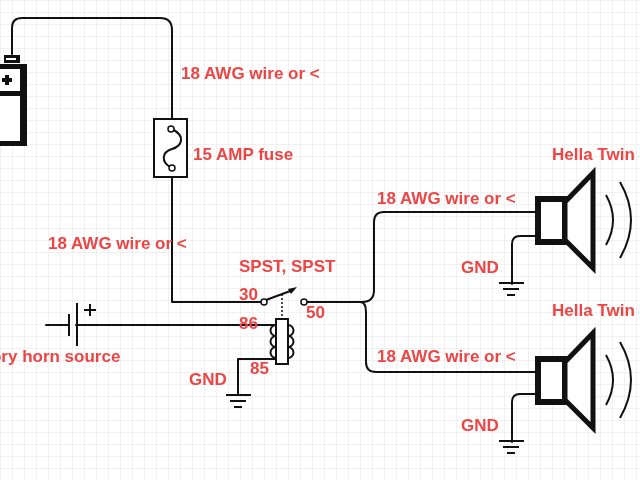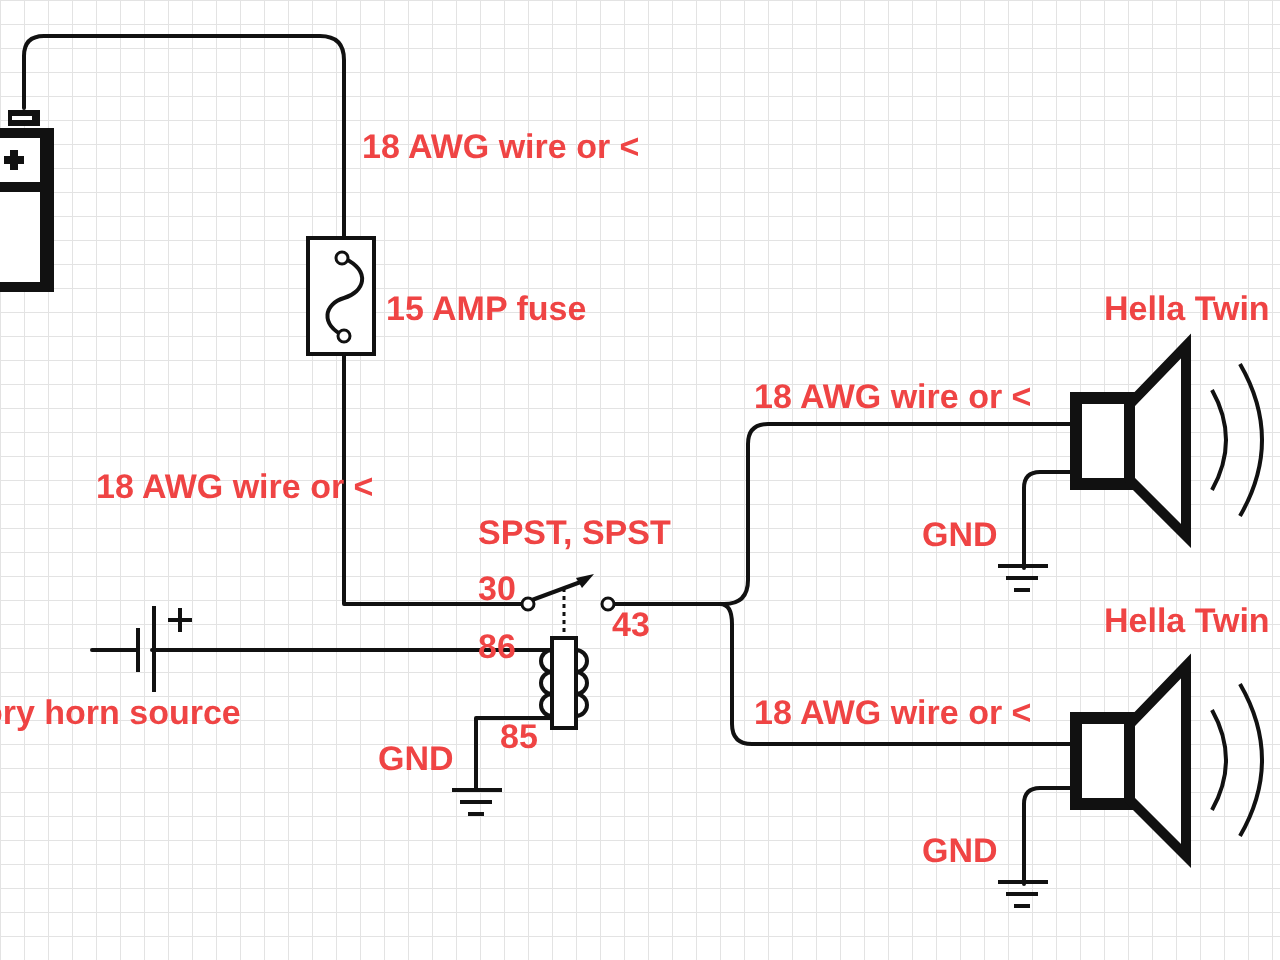--- a/index.html
+++ b/index.html
@@ -101,21 +101,21 @@
     <path d="M606 355 Q620 380 606 405" fill="none" stroke="#111" stroke-width="2"></path>
     <path d="M620 342 Q642 380 620 418" fill="none" stroke="#111" stroke-width="2"></path>
   </g>
 </svg>
 
 <div class="lbl" style="left:181px;top:64px;">18 AWG wire or &lt;</div>
 <div class="lbl" style="left:193px;top:128px;margin-top:17px;">15 AMP fuse</div>
 <div class="lbl" style="left:48px;top:234px;">18 AWG wire or &lt;</div>
 <div class="lbl" style="left:239px;top:257px;">SPST, SPST</div>
 <div class="lbl" style="left:239px;top:285px;">30</div>
-<div class="lbl" style="left:306px;top:303px;">43</div>
+<div class="lbl" style="left:306px;top:303px;">50</div>
 <div class="lbl" style="left:239px;top:314px;">86</div>
 <div class="lbl" style="left:250px;top:359px;">85</div>
 <div class="lbl" style="left:-44px;top:347px;">Factory horn source</div>
 <div class="lbl" style="left:189px;top:370px;">GND</div>
 <div class="lbl" style="left:552px;top:145px;">Hella Twin Supertone</div>
 <div class="lbl" style="left:377px;top:189px;">18 AWG wire or &lt;</div>
 <div class="lbl" style="left:461px;top:258px;">GND</div>
 <div class="lbl" style="left:552px;top:301px;">Hella Twin Supertone</div>
 <div class="lbl" style="left:377px;top:347px;">18 AWG wire or &lt;</div>
 <div class="lbl" style="left:461px;top:416px;">GND</div>

